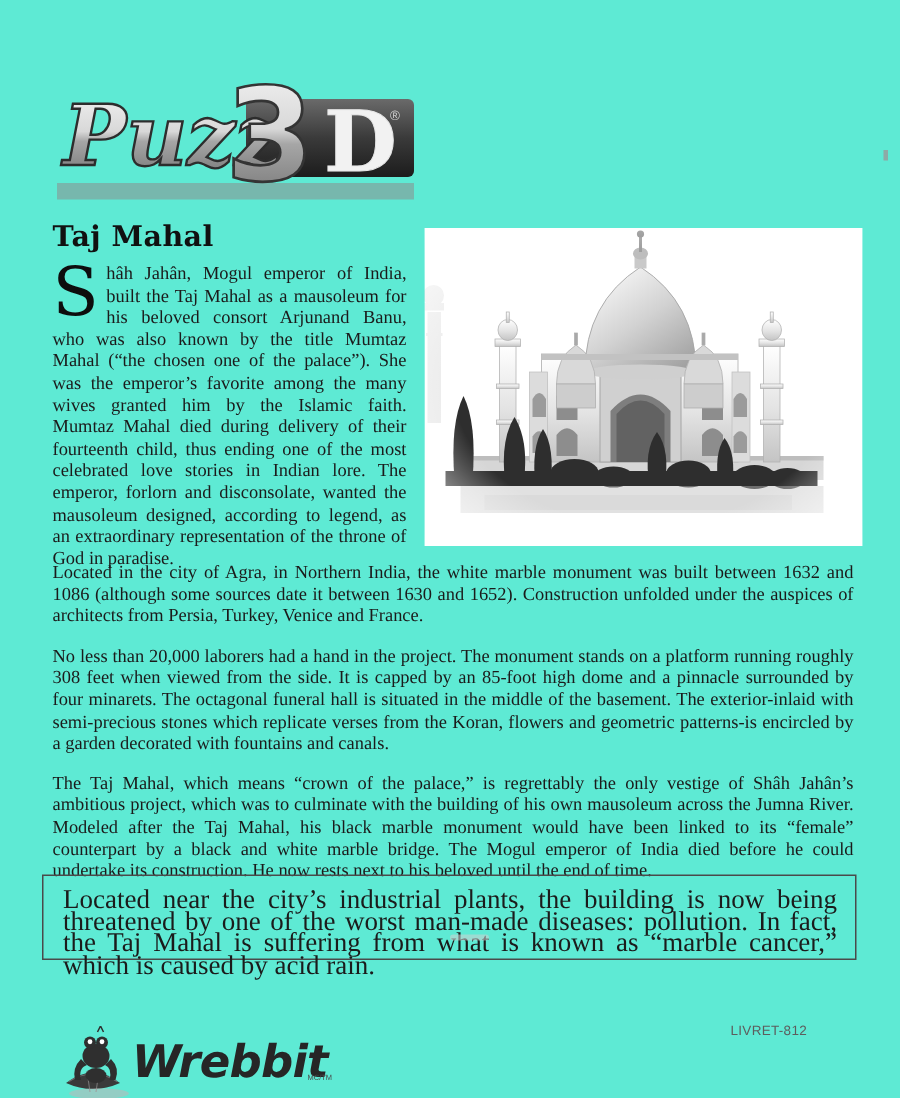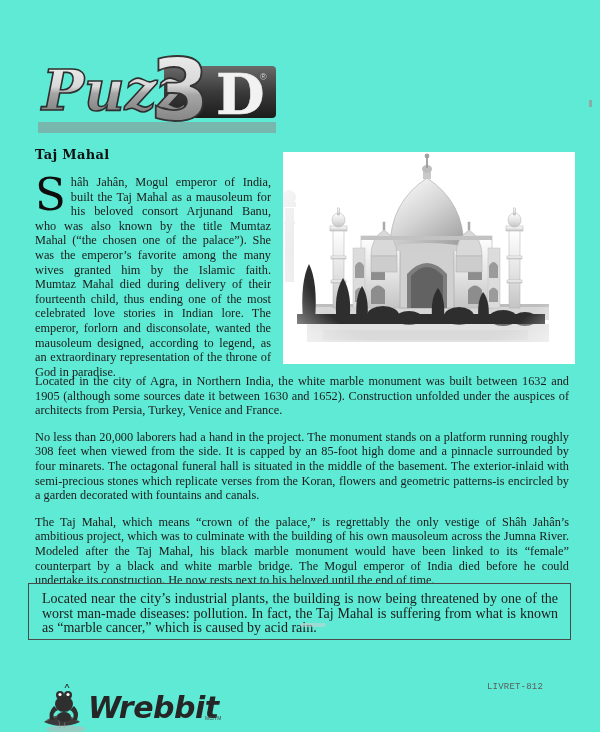--- a/index.html
+++ b/index.html
@@ -30,21 +30,21 @@
     height: 95px;
   }
   .logo-svg { display: block; width: 238px; height: 95px; }
 
   
   .doc-title {
     position: absolute;
     left: 35px;
     top: 147px;
     font-family: "DejaVu Serif", serif;
-    font-size: 13px;
+    font-size: 19px;
     font-weight: bold;
     letter-spacing: 0.3px;
     color: #111;
   }
 
   
   .photo {
     position: absolute;
     left: 283px;
     top: 152px;
@@ -97,41 +97,41 @@
     width: 543px;
     height: 57px;
     border: 1px solid #4a4a4a;
     box-sizing: border-box;
   }
   .callout-text {
     position: absolute;
     left: 13px;
     top: 8px;
     width: 516px;
-    font-size: 14px;
+    font-size: 18px;
     line-height: 14.6px;
     text-align: justify;
     text-justify: inter-word;
   }
 
   
   .footer-logo {
     position: absolute;
     left: 40px;
     top: 684px;
     width: 182px;
     height: 50px;
   }
   .footer-logo svg { display: block; width: 182px; height: 50px; }
 
   .ref-code {
     position: absolute;
     left: 487px;
     top: 682px;
-    font-family: Liberation Mono, monospace;
+    font-family: Liberation Sans, sans-serif;
     font-size: 9px;
     letter-spacing: 0.2px;
     color: #5d5d5d;
   }
 
   
   .scan-mark {
     position: absolute;
     left: 589px;
     top: 100px;
@@ -296,21 +296,21 @@
 
       <rect width="292" height="212" fill="url(#vig)"></rect>
     </svg>
   </div>
 
   <div class="intro-col">
     <span class="dropcap">S</span><span>hâh Jahân, Mogul emperor of India, built the Taj Mahal as a mausoleum for his beloved consort Arjunand Banu, who was also known by the title Mumtaz Mahal (“the chosen one of the palace”). She was the emperor’s favorite among the many wives granted him by the Islamic faith. Mumtaz Mahal died during delivery of their fourteenth child, thus ending one of the most celebrated love stories in Indian lore. The emperor, forlorn and disconsolate, wanted the mausoleum designed, according to legend, as an extraordinary representation of the throne of God in paradise.</span>
   </div>
 
   <div class="body-col">
-    <p>Located in the city of Agra, in Northern India, the white marble monument was built between 1632 and 1905 (although some sources date it between 1630 and 1652).  Construction unfolded under the auspices of architects from Persia, Turkey, Venice and France.</p>
+    <p>Located in the city of Agra, in Northern India, the white marble monument was built between 1632 and 1086 (although some sources date it between 1630 and 1652).  Construction unfolded under the auspices of architects from Persia, Turkey, Venice and France.</p>
     <p>No less than 20,000 laborers had a hand in the project.  The monument stands on a platform running roughly 308 feet when viewed from the side.  It is capped by an 85-foot high dome and a pinnacle surrounded by four minarets.  The octagonal funeral hall is situated in the middle of the basement.  The exterior-inlaid with semi-precious stones which replicate verses from the Koran, flowers and geometric patterns-is encircled by a garden decorated with fountains and canals.</p>
     <p>The Taj Mahal, which means “crown of the palace,” is regrettably the only vestige of Shâh Jahân’s ambitious project, which was to culminate with the building of his own mausoleum across the Jumna River.  Modeled after the Taj Mahal, his black marble monument would have been linked to its “female” counterpart by a black and white marble bridge.  The Mogul emperor of India died before he could undertake its construction.  He now rests next to his beloved until the end of time.</p>
   </div>
 
   <div class="callout">
     <div class="callout-text">Located near the city’s industrial plants, the building is now being threatened by one of the worst man-made diseases: pollution.  In fact, the Taj Mahal is suffering from what is known as “marble cancer,” which is caused by acid rain.</div>
   </div>
 
   <div class="footer-logo">
     <svg viewBox="0 0 182 50" xmlns="http://www.w3.org/2000/svg" aria-label="Wrebbit">

